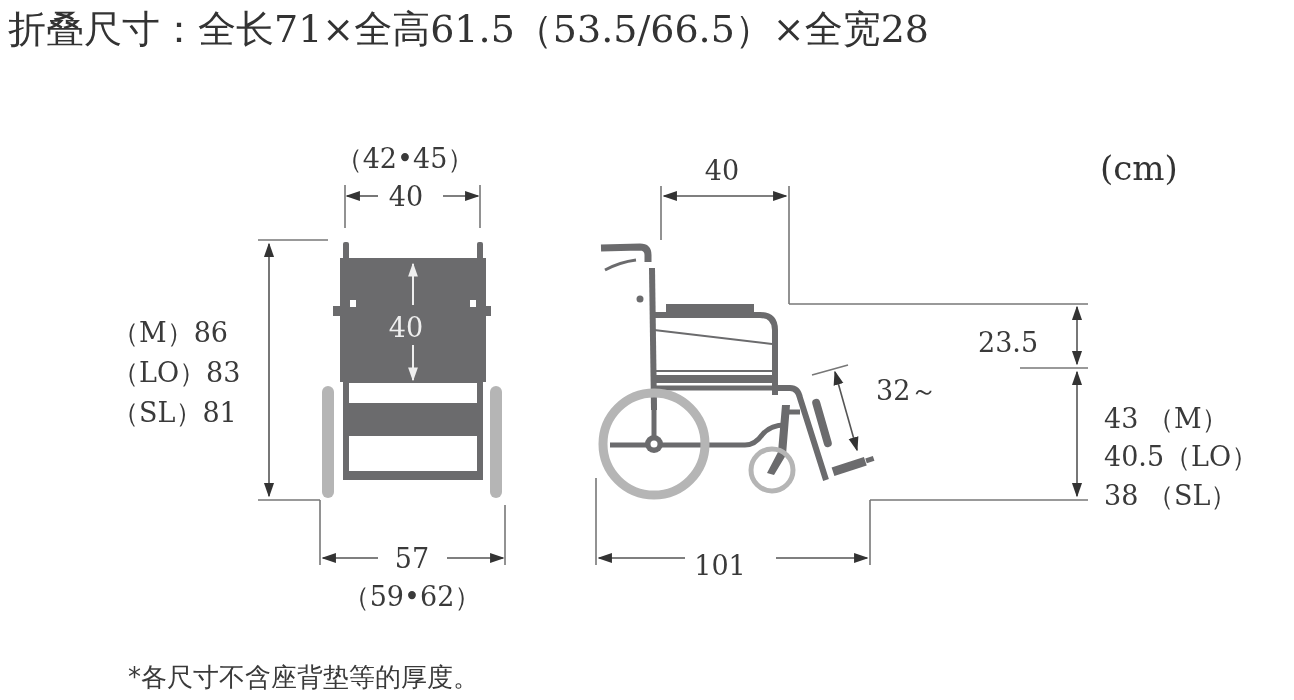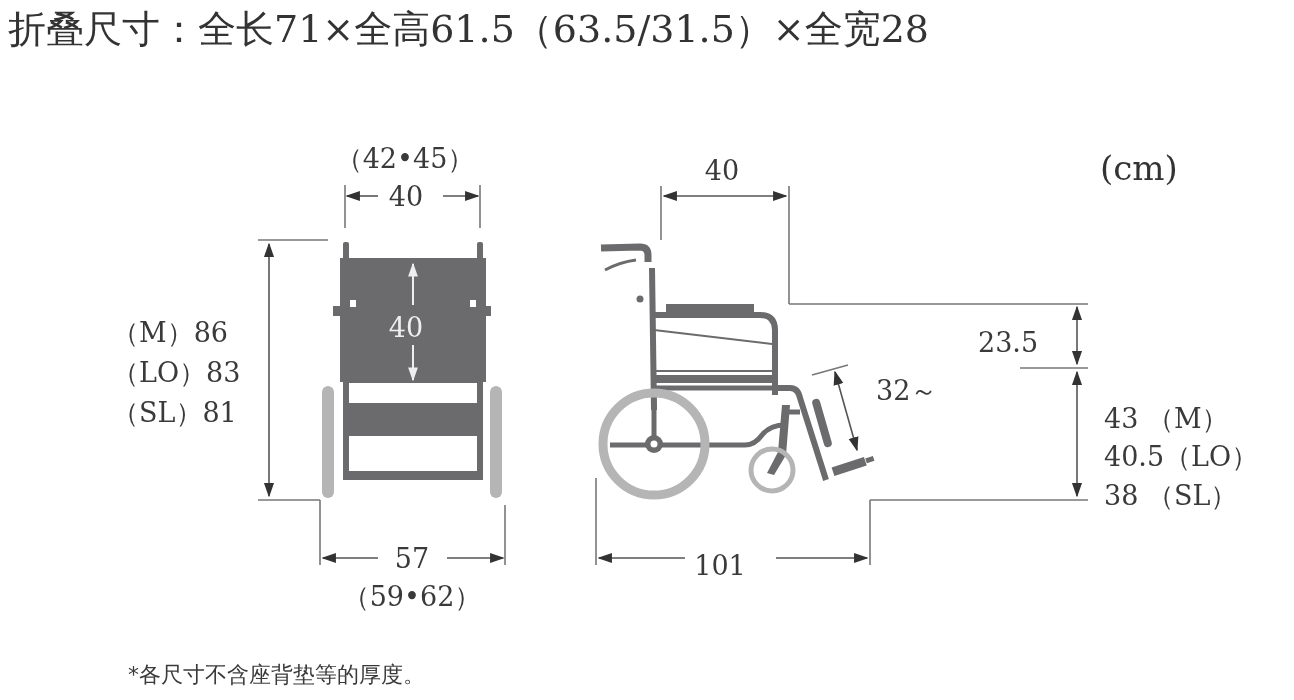--- a/index.html
+++ b/index.html
@@ -1,35 +1,35 @@
 <!DOCTYPE html>
 <html><head>
 <meta charset="utf-8">
 <style>
   html, body { margin: 0; padding: 0; background: #ffffff; }
   body { width: 1294px; height: 700px; position: relative; overflow: hidden;
          font-family: "DejaVu Serif", "Liberation Serif", serif; color: #3a3a3a; }
   .title { position: absolute; left: 8px; top: 4px; font-size: 38px; letter-spacing: 0px;
            font-family: "DejaVu Serif", "Liberation Serif", serif; color: #333; white-space: nowrap; }
-  .note { position: absolute; left: 128px; top: 660px; font-size: 22px; color: #3a3a3a;
+  .note { position: absolute; left: 128px; top: 660px; font-size: 26px; color: #3a3a3a;
           font-family: "DejaVu Sans", "Liberation Sans", sans-serif; white-space: nowrap; }
   svg { position: absolute; left: 0; top: 0; }
   .lbl { font-family: "DejaVu Serif", "Liberation Serif", serif; font-size: 27px; fill: #3a3a3a; }
   .lbl-w { font-family: "DejaVu Serif", "Liberation Serif", serif; font-size: 27px; fill: #eeeeee; }
   .unit { font-family: "DejaVu Serif", "Liberation Serif", serif; font-size: 34px; fill: #333; }
   .dim { stroke: #555; stroke-width: 1.6; fill: none; }
   .ext { stroke: #777; stroke-width: 1.6; fill: none; }
   .frame { fill: #6b6b6d; }
   .fstroke { stroke: #6b6b6d; fill: none; }
   .wheel { stroke: #b5b5b5; fill: none; }
 </style>
 </head>
 <body>
 
-<div class="title">折叠尺寸：全长71×全高61.5（63.5/31.5）×全宽28</div>
+<div class="title">折叠尺寸：全长71×全高61.5（53.5/66.5）×全宽28</div>
 
 <svg width="1294" height="700" viewBox="0 0 1294 700">
   <defs>
     <marker id="arr" viewBox="0 0 10 10" refX="9" refY="5" markerWidth="9" markerHeight="9" orient="auto-start-reverse">
       <path d="M0,1.5 L10,5 L0,8.5 Z" fill="#333"></path>
     </marker>
     <marker id="arrw" viewBox="0 0 10 10" refX="9" refY="5" markerWidth="7" markerHeight="7" orient="auto-start-reverse">
       <path d="M0,1.5 L10,5 L0,8.5 Z" fill="#eee"></path>
     </marker>
   </defs>

